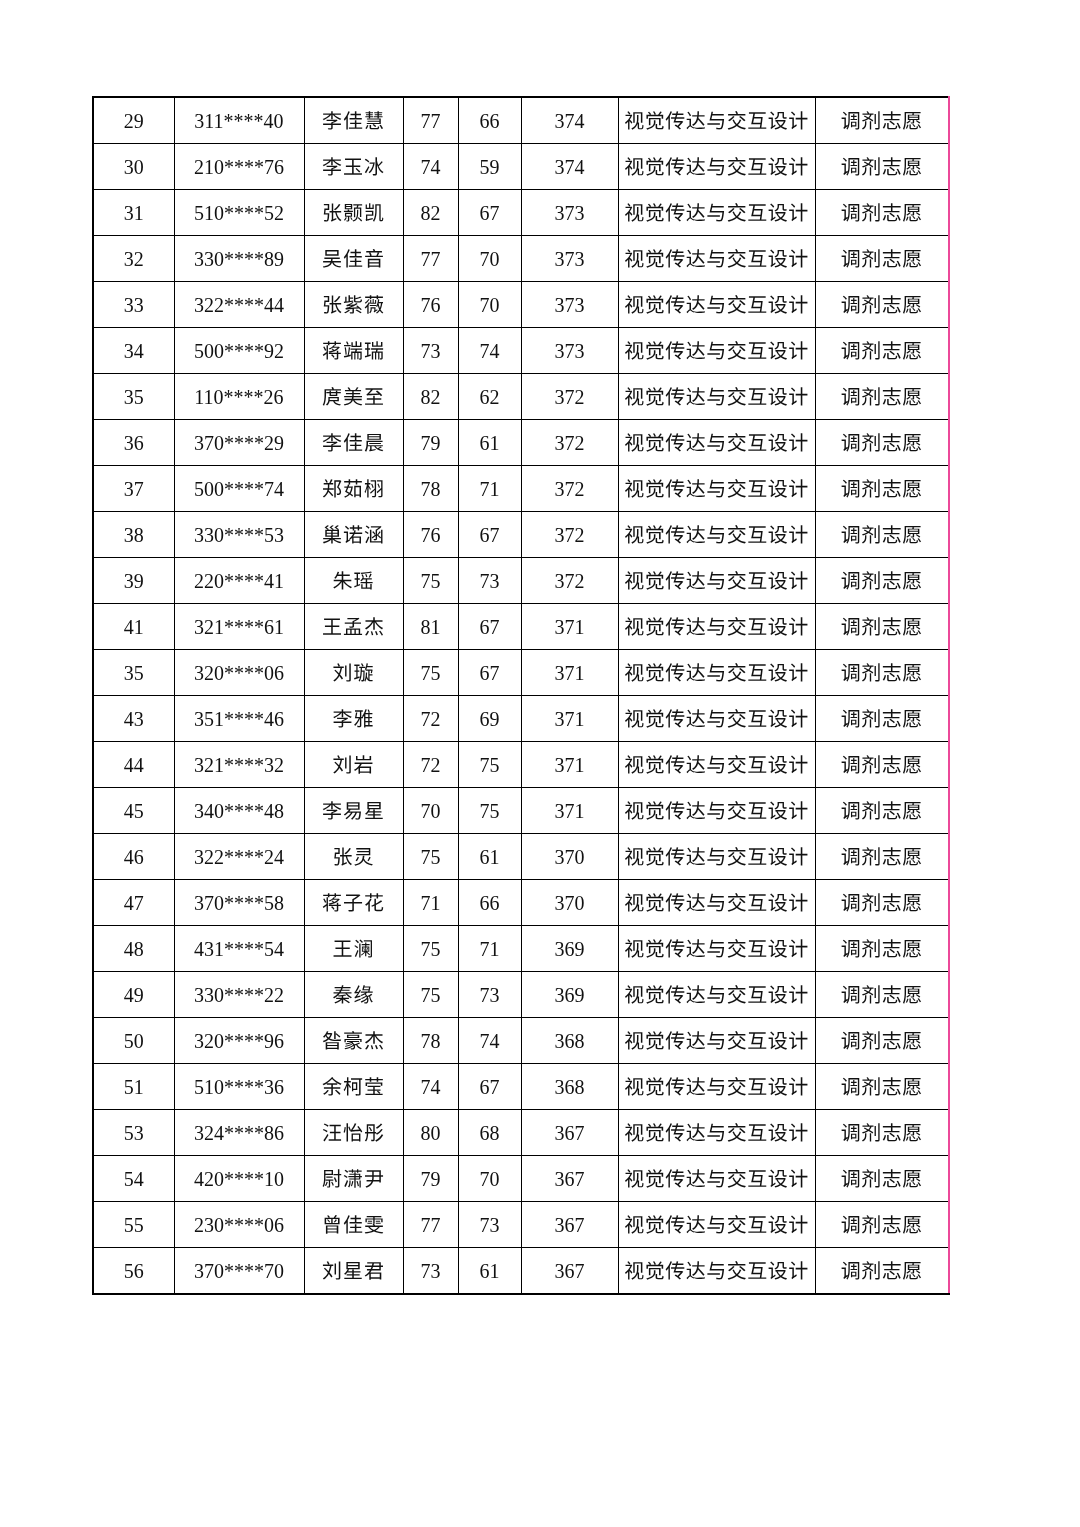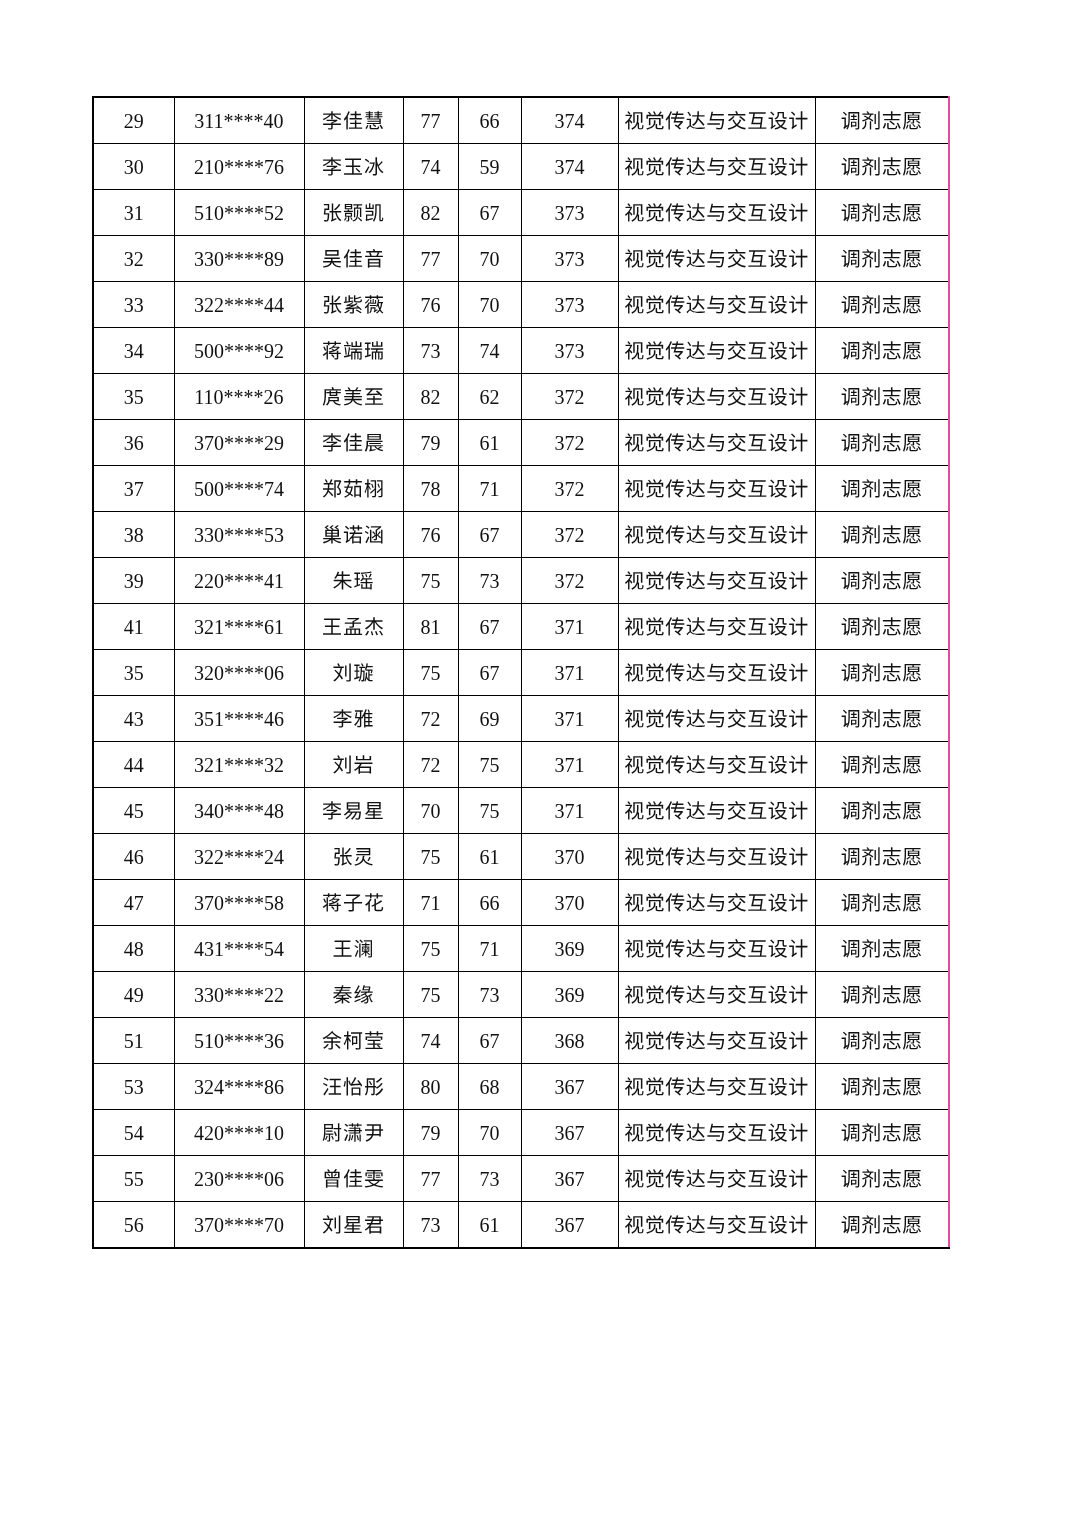--- a/index.html
+++ b/index.html
@@ -284,20 +284,30 @@
             <td class="cell-seq">49</td>
             <td class="cell-id">330****22</td>
             <td class="cell-name">秦缘</td>
             <td class="cell-score">75</td>
             <td class="cell-score">73</td>
             <td class="cell-total">369</td>
             <td class="cell-major">视觉传达与交互设计</td>
             <td class="cell-note">调剂志愿</td>
           </tr>
           <tr>
+            <td class="cell-seq">50</td>
+            <td class="cell-id">320****96</td>
+            <td class="cell-name">昝豪杰</td>
+            <td class="cell-score">78</td>
+            <td class="cell-score">74</td>
+            <td class="cell-total">368</td>
+            <td class="cell-major">视觉传达与交互设计</td>
+            <td class="cell-note">调剂志愿</td>
+          </tr>
+          <tr>
             <td class="cell-seq">51</td>
             <td class="cell-id">510****36</td>
             <td class="cell-name">余柯莹</td>
             <td class="cell-score">74</td>
             <td class="cell-score">67</td>
             <td class="cell-total">368</td>
             <td class="cell-major">视觉传达与交互设计</td>
             <td class="cell-note">调剂志愿</td>
           </tr>
           <tr>

